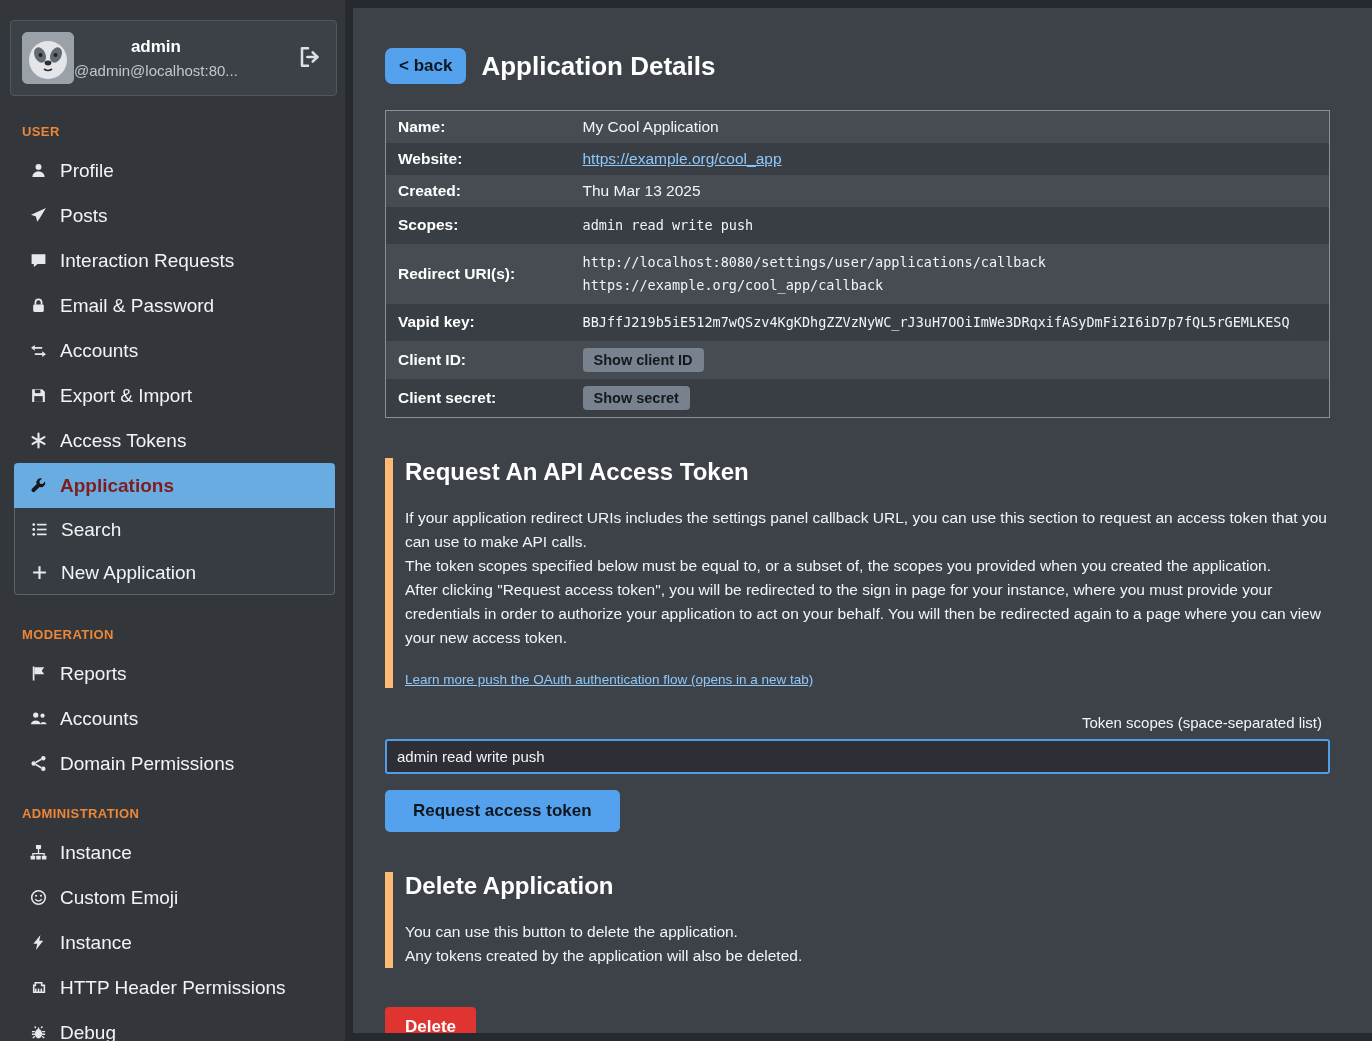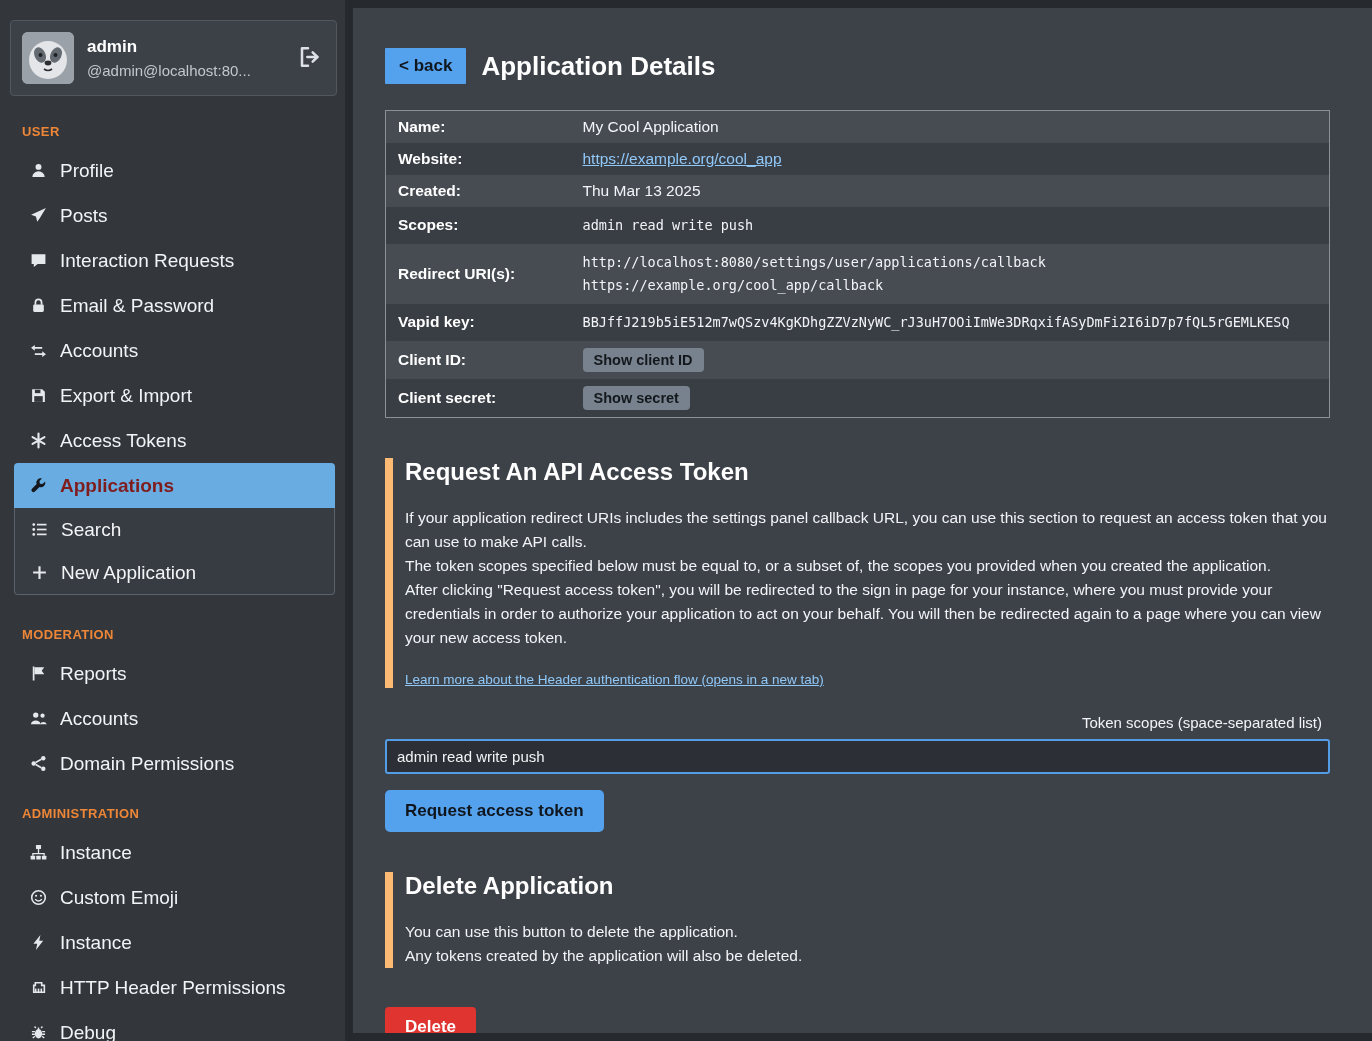--- a/index.html
+++ b/index.html
@@ -17,22 +17,23 @@
     width: 345px; min-width: 345px; height: 100%;
     background: #33373c;
     padding-top: 20px;
     overflow: hidden;
   }
   .user-card {
     margin: 0 8px 24px 10px;
     background: #3c4147;
     border: 1px solid #50575f;
     border-radius: 4px;
-    display: flex; align-items: center; gap: 13px;
+    display: flex; align-items: center; 
     padding: 11px 14px 11px 11px;
+    text-align: center;
   }
   .avatar {
     width: 52px; height: 52px; border-radius: 6px; overflow: hidden;
     flex: 0 0 52px; background: #9aa1a9;
   }
   .user-meta { min-width: 0; }
   .user-name { font-weight: bold; font-size: 17px; color: #fff; }
   .user-handle {
     color: #c2c7cd; font-size: 15px; margin-top: 5px;
     white-space: nowrap; overflow: hidden; text-overflow: ellipsis; max-width: 178px;
@@ -72,21 +73,21 @@
   
   .main {
     flex: 1; margin: 8px 0 8px 8px;
     background: #3d4249;
     padding: 40px 42px 30px 32px;
     overflow: hidden;
   }
   .header-row { display: flex; align-items: center; gap: 15px; margin-bottom: 26px; }
   .back-btn {
     background: #54a1ee; color: #10161d; font-weight: bold; font-size: 17px;
-    padding: 8px 14px; border-radius: 1px; border: none; cursor: pointer;
+    padding: 8px 14px; border-radius: 7px; border: none; cursor: pointer;
     font-family: inherit;
   }
   .page-title { font-size: 26px; font-weight: bold; color: #fff; }
 
   table.details {
     width: 100%; border-collapse: collapse;
     border: 1px solid #8a9099; font-size: 15.5px;
   }
   table.details tr:nth-child(odd)  { background: #474c53; }
   table.details tr:nth-child(even) { background: #393d44; }
@@ -107,21 +108,21 @@
 
   .field-label { font-weight: normal; font-size: 15px; margin: 26px 8px 8px; text-align: right; }
   .scopes-input {
     width: 100%; background: #2c3036;
     border: 2px solid #539ce6; border-radius: 3px;
     color: #f2f4f6; font-size: 15px; padding: 7px 10px;
     font-family: inherit; outline: none;
   }
   .request-btn {
     margin-top: 16px; background: #54a1ee; color: #10161d;
-    font-weight: bold; font-size: 17px; padding: 11px 20px;
+    font-weight: bold; font-size: 17px; padding: 11px 28px;
     border-radius: 5px; border: none; cursor: pointer; font-family: inherit;
   }
   .delete-btn {
     margin-top: 39px; background: #df3430; color: #fff;
     font-weight: bold; font-size: 17px; padding: 10px 20px;
     border-radius: 4px; border: none; cursor: pointer; font-family: inherit;
   }
 </style>
 </head>
 <body>
@@ -388,21 +389,21 @@
       <td><button class="show-btn">Show secret</button></td>
     </tr>
   </tbody>
     </table>
 
   <section class="orange-block">
     <h2>Request An API Access Token</h2>
     <p>If your application redirect URIs includes the settings panel callback URL, you can use this section to request an access token that you can use to make API calls.</p>
     <p>The token scopes specified below must be equal to, or a subset of, the scopes you provided when you created the application.</p>
     <p>After clicking "Request access token", you will be redirected to the sign in page for your instance, where you must provide your credentials in order to authorize your application to act on your behalf. You will then be redirected again to a page where you can view your new access token.</p>
-    <a class="link learn-link" href="#">Learn more about the Header authentication flow (opens in a new tab)</a>
+    <a class="link learn-link" href="#">Learn more push the OAuth authentication flow (opens in a new tab)</a>
   </section>
 
   <div class="field-label">Token scopes (space-separated list)</div>
   <input class="scopes-input" type="text" value="admin read write push" style="">
   <div>
     <button class="request-btn">Request access token</button>
   </div>
 
   <section class="orange-block">
     <h2>Delete Application</h2>

